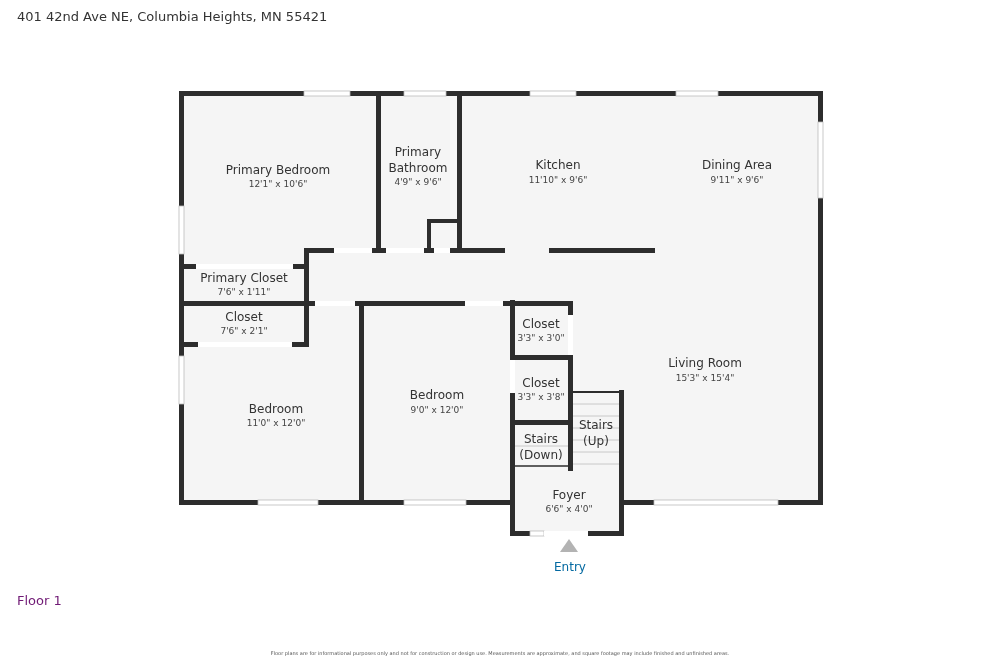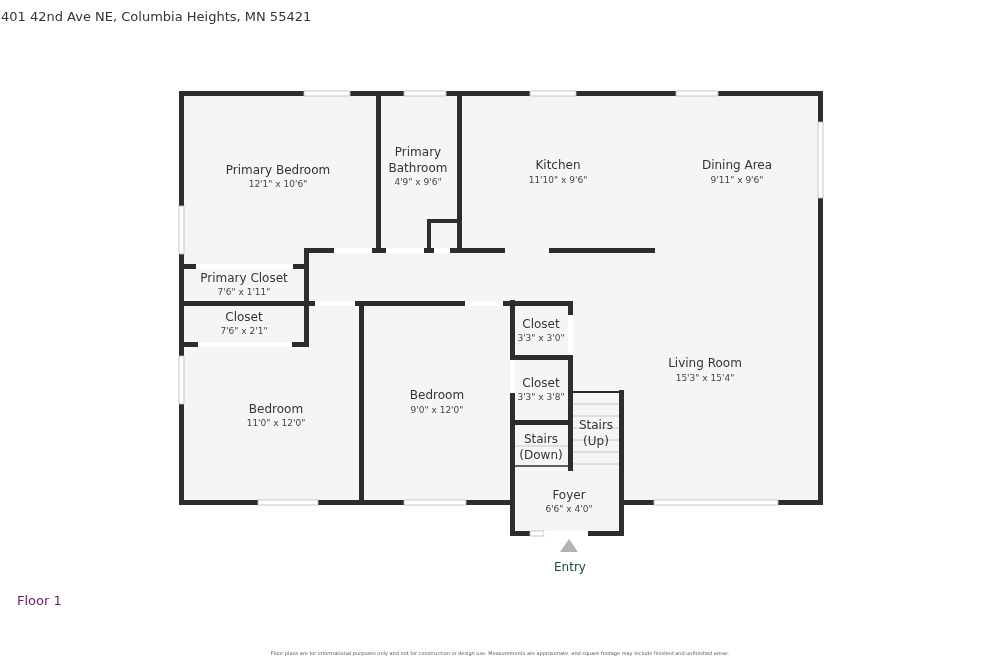--- a/index.html
+++ b/index.html
@@ -1,23 +1,23 @@
 <!DOCTYPE html>
 <html><head>
 <meta charset="utf-8">
 <style>
   html, body { margin:0; padding:0; background:#ffffff; }
   body { width:1000px; height:667px; position:relative; overflow:hidden; font-family:"DejaVu Sans", sans-serif; color:#333; }
-  .address { position:absolute; left:1px; top:9px; font-size:13px; color:#333; font-family:"DejaVu Sans", sans-serif; }
+  .address { position:absolute; left:17px; top:9px; font-size:13px; color:#333; font-family:"DejaVu Sans", sans-serif; }
   .floor-label { position:absolute; left:17px; top:593px; font-size:13px; color:#701a75; }
   .disclaimer { position:absolute; left:0; width:1000px; top:650px; text-align:center; font-size:5px; color:#555; }
   svg.plan { position:absolute; left:0; top:0; }
   .room-name { font-size:12px; fill:#333; font-family:"DejaVu Sans", sans-serif; text-anchor:middle; }
   .room-dim { font-size:9px; fill:#444; font-family:"DejaVu Sans", sans-serif; text-anchor:middle; }
-  .entry-label { position:absolute; left:540px; top:560px; width:60px; text-align:center; font-size:12px; color:#14532d; }
+  .entry-label { position:absolute; left:540px; top:560px; width:60px; text-align:center; font-size:12px; color:#0369a1; }
 </style>
 </head>
 <body>
 
 <div class="address">401 42nd Ave NE, Columbia Heights, MN 55421</div>
 
 <svg class="plan" width="1000" height="667" viewBox="0 0 1000 667">
 
   <g fill="#f5f5f5">
     <rect x="180" y="93" width="640" height="410"></rect>

